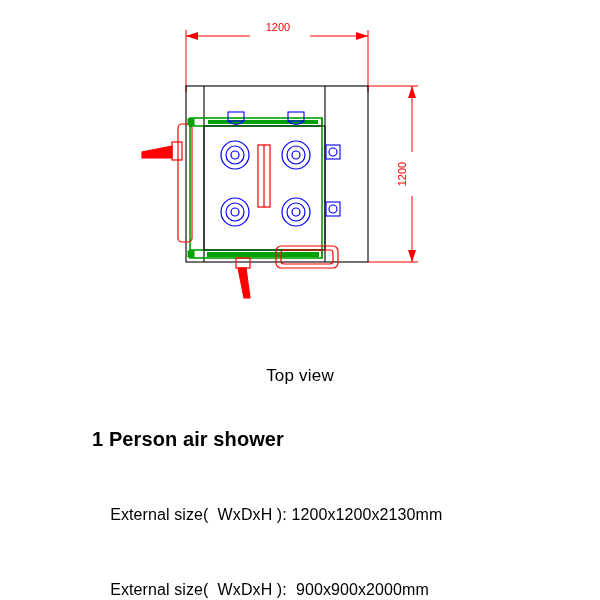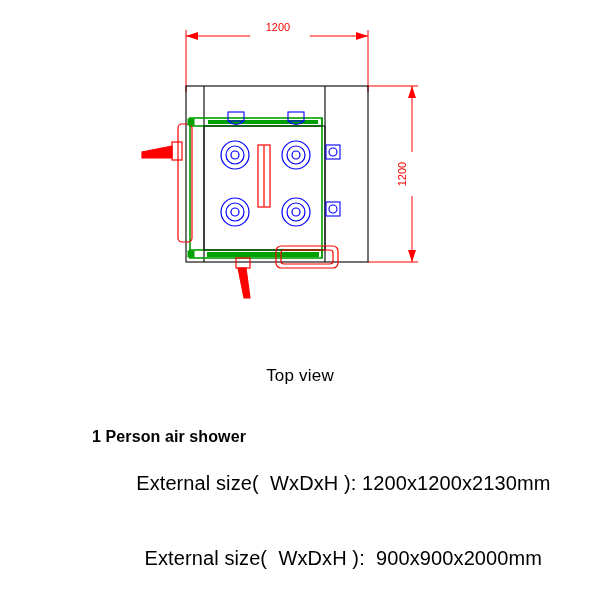--- a/index.html
+++ b/index.html
@@ -32,30 +32,30 @@
     font-size: 17px;
     letter-spacing: 0.2px;
   }
   #spec-block {
     position: absolute;
     left: 92px;
     top: 428px;
     width: 480px;
   }
   .spec-title {
-    font-size: 16px;
+    font-size: 20px;
     font-weight: bold;
+    margin-bottom: 26px;
     letter-spacing: 0.1px;
   }
   .spec-line {
-    font-size: 20px;
+    font-size: 16px;
     line-height: 25px;
     letter-spacing: 0.1px;
     white-space: pre;
-    text-align: center;
   }
 </style>
 </head>
 <body>
 
 <div id="drawing-area">
   <svg width="600" height="340" viewBox="0 0 600 340" xmlns="http://www.w3.org/2000/svg">
 
     <g stroke="#ff0000" fill="none" stroke-width="1">
       <line x1="186" y1="36" x2="250" y2="36"></line>

